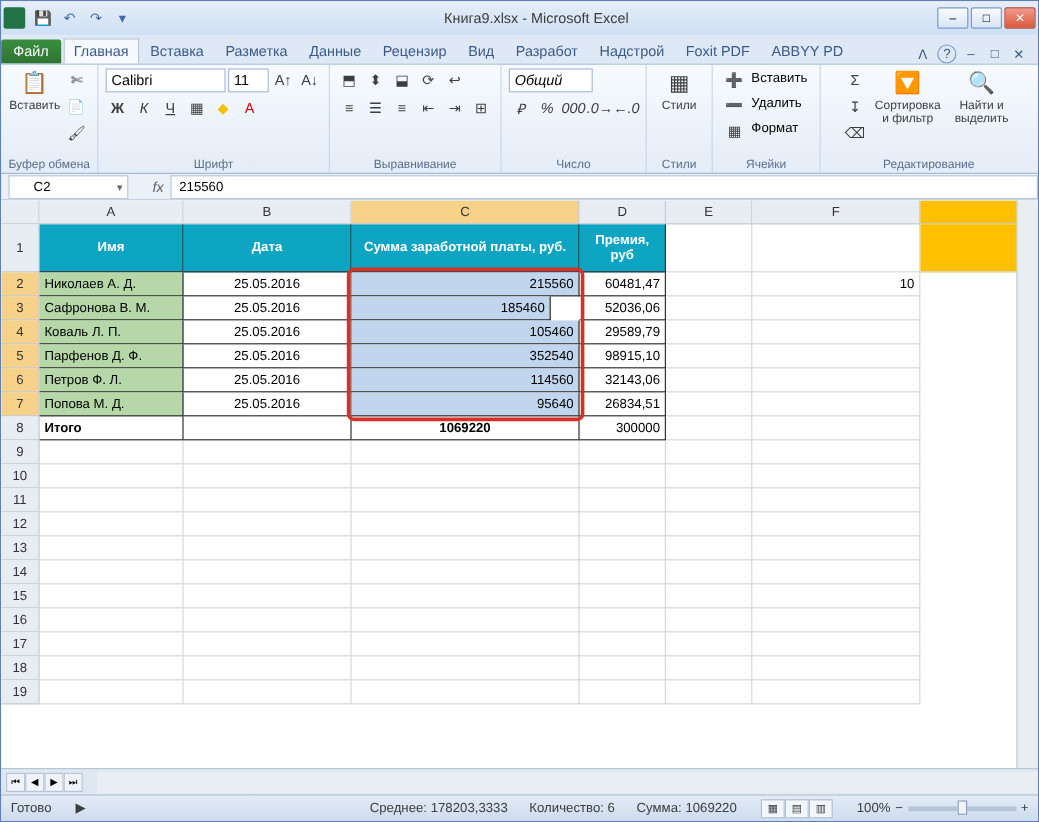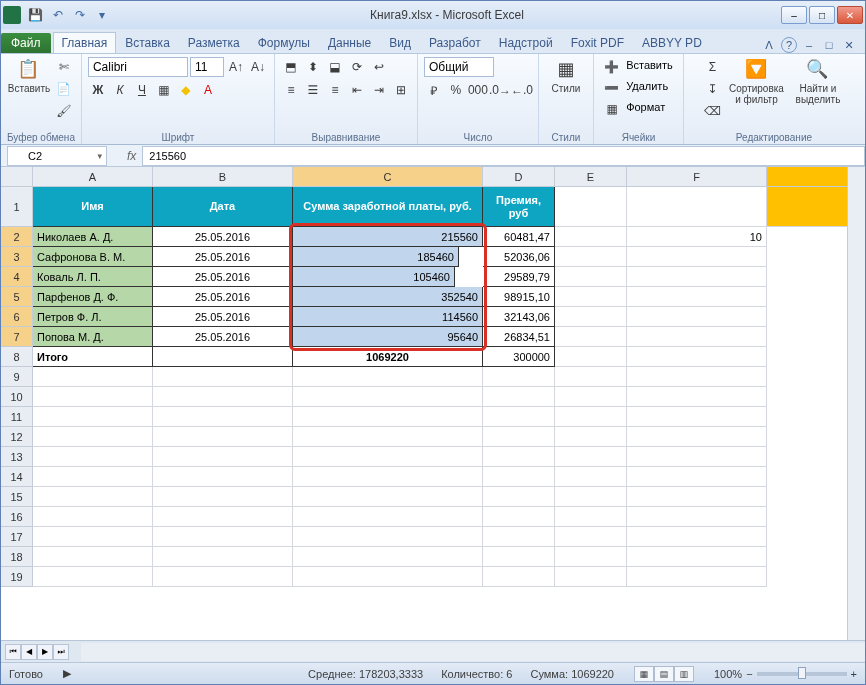--- a/index.html
+++ b/index.html
@@ -88,22 +88,22 @@
       <div class="win-btn close">✕</div>
     </div>
   </div>
 
   <div class="tabs-bar">
     <div class="file-tab">Файл</div>
     <div id="rtabs" style="display: flex;">
         <div class="rtab active">Главная</div>
         <div class="rtab">Вставка</div>
         <div class="rtab">Разметка</div>
-        <div class="rtab">Формулы</div>
         <div class="rtab">Данные</div>
+        <div class="rtab">Рецензир</div>
         <div class="rtab">Вид</div>
         <div class="rtab">Разработ</div>
         <div class="rtab">Надстрой</div>
         <div class="rtab">Foxit PDF</div>
         <div class="rtab">ABBYY PD</div>
       </div>
     <div class="help-icons">
       <span>ᐱ</span>
       <span style="border:1px solid #7a9ccf;border-radius:50%;">?</span>
       <span>–</span>
@@ -163,21 +163,21 @@
           <div class="sbtn">≡</div>
           <div class="sbtn">⇤</div>
           <div class="sbtn">⇥</div>
           <div class="sbtn">⊞</div>
         </div>
       </div>
       <div class="group-label">Выравнивание</div>
     </div>
 
     <div class="group" style="min-width:80px;">
-      <div class="group-body" style="flex-direction:column;gap:3px;">
+      <div class="group-body" style="flex-direction:column;gap:3px;font-style:italic;">
         <div class="font-combo" style="width:70px;">Общий</div>
         <div class="row-btns">
           <div class="sbtn">₽</div>
           <div class="sbtn">%</div>
           <div class="sbtn">000</div>
           <div class="sbtn">.0→</div>
           <div class="sbtn">←.0</div>
         </div>
       </div>
       <div class="group-label">Число</div>
@@ -283,21 +283,21 @@
           <div class="gridcell tb green" style="left: 0px; top: 40px; width: 120px;">Николаев А. Д.</div>
           <div class="gridcell tb center" style="left: 120px; top: 40px; width: 140px;">25.05.2016</div>
           <div class="gridcell tb num sel" style="left: 260px; top: 40px; width: 190px;">215560</div>
           <div class="gridcell tb num" style="left: 450px; top: 40px; width: 72px;">60481,47</div>
           <div class="gridcell tb green" style="left: 0px; top: 60px; width: 120px;">Сафронова В. М.</div>
           <div class="gridcell tb center" style="left: 120px; top: 60px; width: 140px;">25.05.2016</div>
           <div class="gridcell tb num sel" style="left: 260px; top: 60px; width: 166px;">185460</div>
           <div class="gridcell tb num" style="left: 450px; top: 60px; width: 72px;">52036,06</div>
           <div class="gridcell tb green" style="left: 0px; top: 80px; width: 120px;">Коваль Л. П.</div>
           <div class="gridcell tb center" style="left: 120px; top: 80px; width: 140px;">25.05.2016</div>
-          <div class="gridcell tb num sel" style="left: 260px; top: 80px; width: 162px;">105460</div>
+          <div class="gridcell tb num sel" style="left: 260px; top: 80px; width: 190px;">105460</div>
           <div class="gridcell tb num" style="left: 450px; top: 80px; width: 72px;">29589,79</div>
           <div class="gridcell tb green" style="left: 0px; top: 100px; width: 120px;">Парфенов Д. Ф.</div>
           <div class="gridcell tb center" style="left: 120px; top: 100px; width: 140px;">25.05.2016</div>
           <div class="gridcell tb num sel" style="left: 260px; top: 100px; width: 190px;">352540</div>
           <div class="gridcell tb num" style="left: 450px; top: 100px; width: 72px;">98915,10</div>
           <div class="gridcell tb green" style="left: 0px; top: 120px; width: 120px;">Петров Ф. Л.</div>
           <div class="gridcell tb center" style="left: 120px; top: 120px; width: 140px;">25.05.2016</div>
           <div class="gridcell tb num sel" style="left: 260px; top: 120px; width: 190px;">114560</div>
           <div class="gridcell tb num" style="left: 450px; top: 120px; width: 72px;">32143,06</div>
           <div class="gridcell tb green" style="left: 0px; top: 140px; width: 120px;">Попова М. Д.</div>

